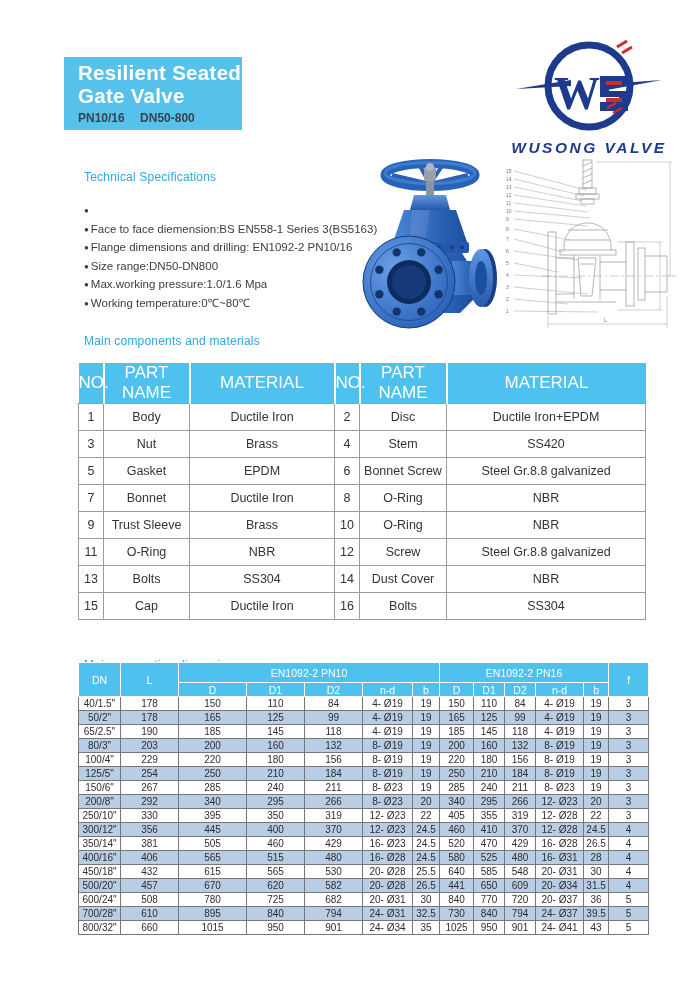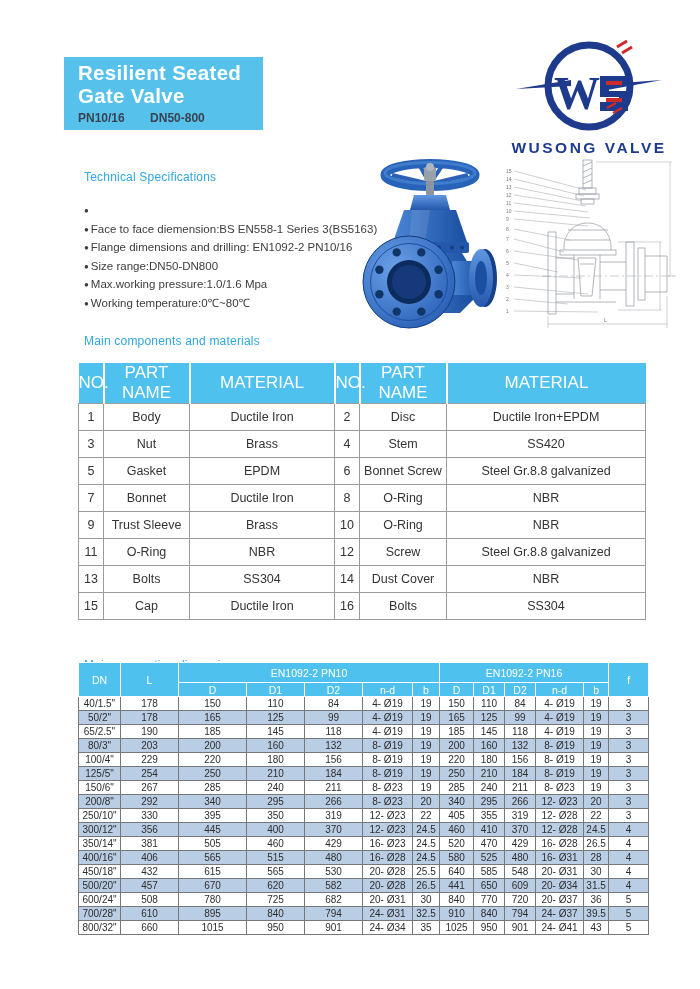--- a/index.html
+++ b/index.html
@@ -1,29 +1,29 @@
 <!DOCTYPE html>
 <html><head>
 <meta charset="utf-8">
 <style>
   * { margin:0; padding:0; box-sizing:border-box; }
   html,body { background:#ffffff; }
   body { font-family:"Liberation Sans", sans-serif; }
   .page { position:relative; width:700px; height:989px; background:#fff; overflow:hidden; }
 
   
-  .title-block { position:absolute; left:64px; top:57px; width:199px; height:73px;
+  .title-block { position:absolute; left:64px; top:57px; width:178px; height:73px;
                  background:#56c2ec; padding:5px 0 0 14px; }
   .title-line { color:#fff; font-weight:bold; font-size:20.5px; line-height:22.5px; letter-spacing:0.3px; }
   .subtitle { margin-top:4px; font-size:12px; font-weight:bold; color:#3a4252; }
-  .subtitle span + span { margin-left:22px; }
+  .subtitle span + span { margin-left:12px; }
 
   .logo { position:absolute; left:498px; top:38px; width:182px; text-align:center; }
   .logo svg { display:block; margin:0 auto; }
-  .brand { margin-top:1px; color:#1d3a8d; font-weight:bold; font-size:15.5px; letter-spacing:2.5px; }
+  .brand { margin-top:1px; color:#1d3a8d; font-weight:bold; font-size:15.5px; letter-spacing:2.5px;font-style:italic; }
 
   
   h2.sec { position:absolute; color:#2fa7df; font-size:12px; font-weight:normal; letter-spacing:0.2px; }
 
   
   .specs-list { position:absolute; left:84px; top:204px; width:300px; list-style:none; }
   .specs-list li { display:flex; align-items:baseline; font-size:11.5px; color:#3c3c3c;
                    line-height:16.5px; white-space:nowrap; }
   .specs-list .bullet { font-size:8px; margin-right:2px; position:relative; top:-1px; color:#3c3c3c; }
 
@@ -597,21 +597,21 @@
         </tr>
 
         <tr class="alt">
           <td>700/28"</td>
           <td>610</td>
           <td>895</td>
           <td>840</td>
           <td>794</td>
           <td>24- Ø31</td>
           <td>32.5</td>
-          <td>910</td>
+          <td>730</td>
           <td>840</td>
           <td>794</td>
           <td>24- Ø37</td>
           <td>39.5</td>
           <td>5</td>
         </tr>
 
         <tr>
           <td>800/32"</td>
           <td>660</td>

